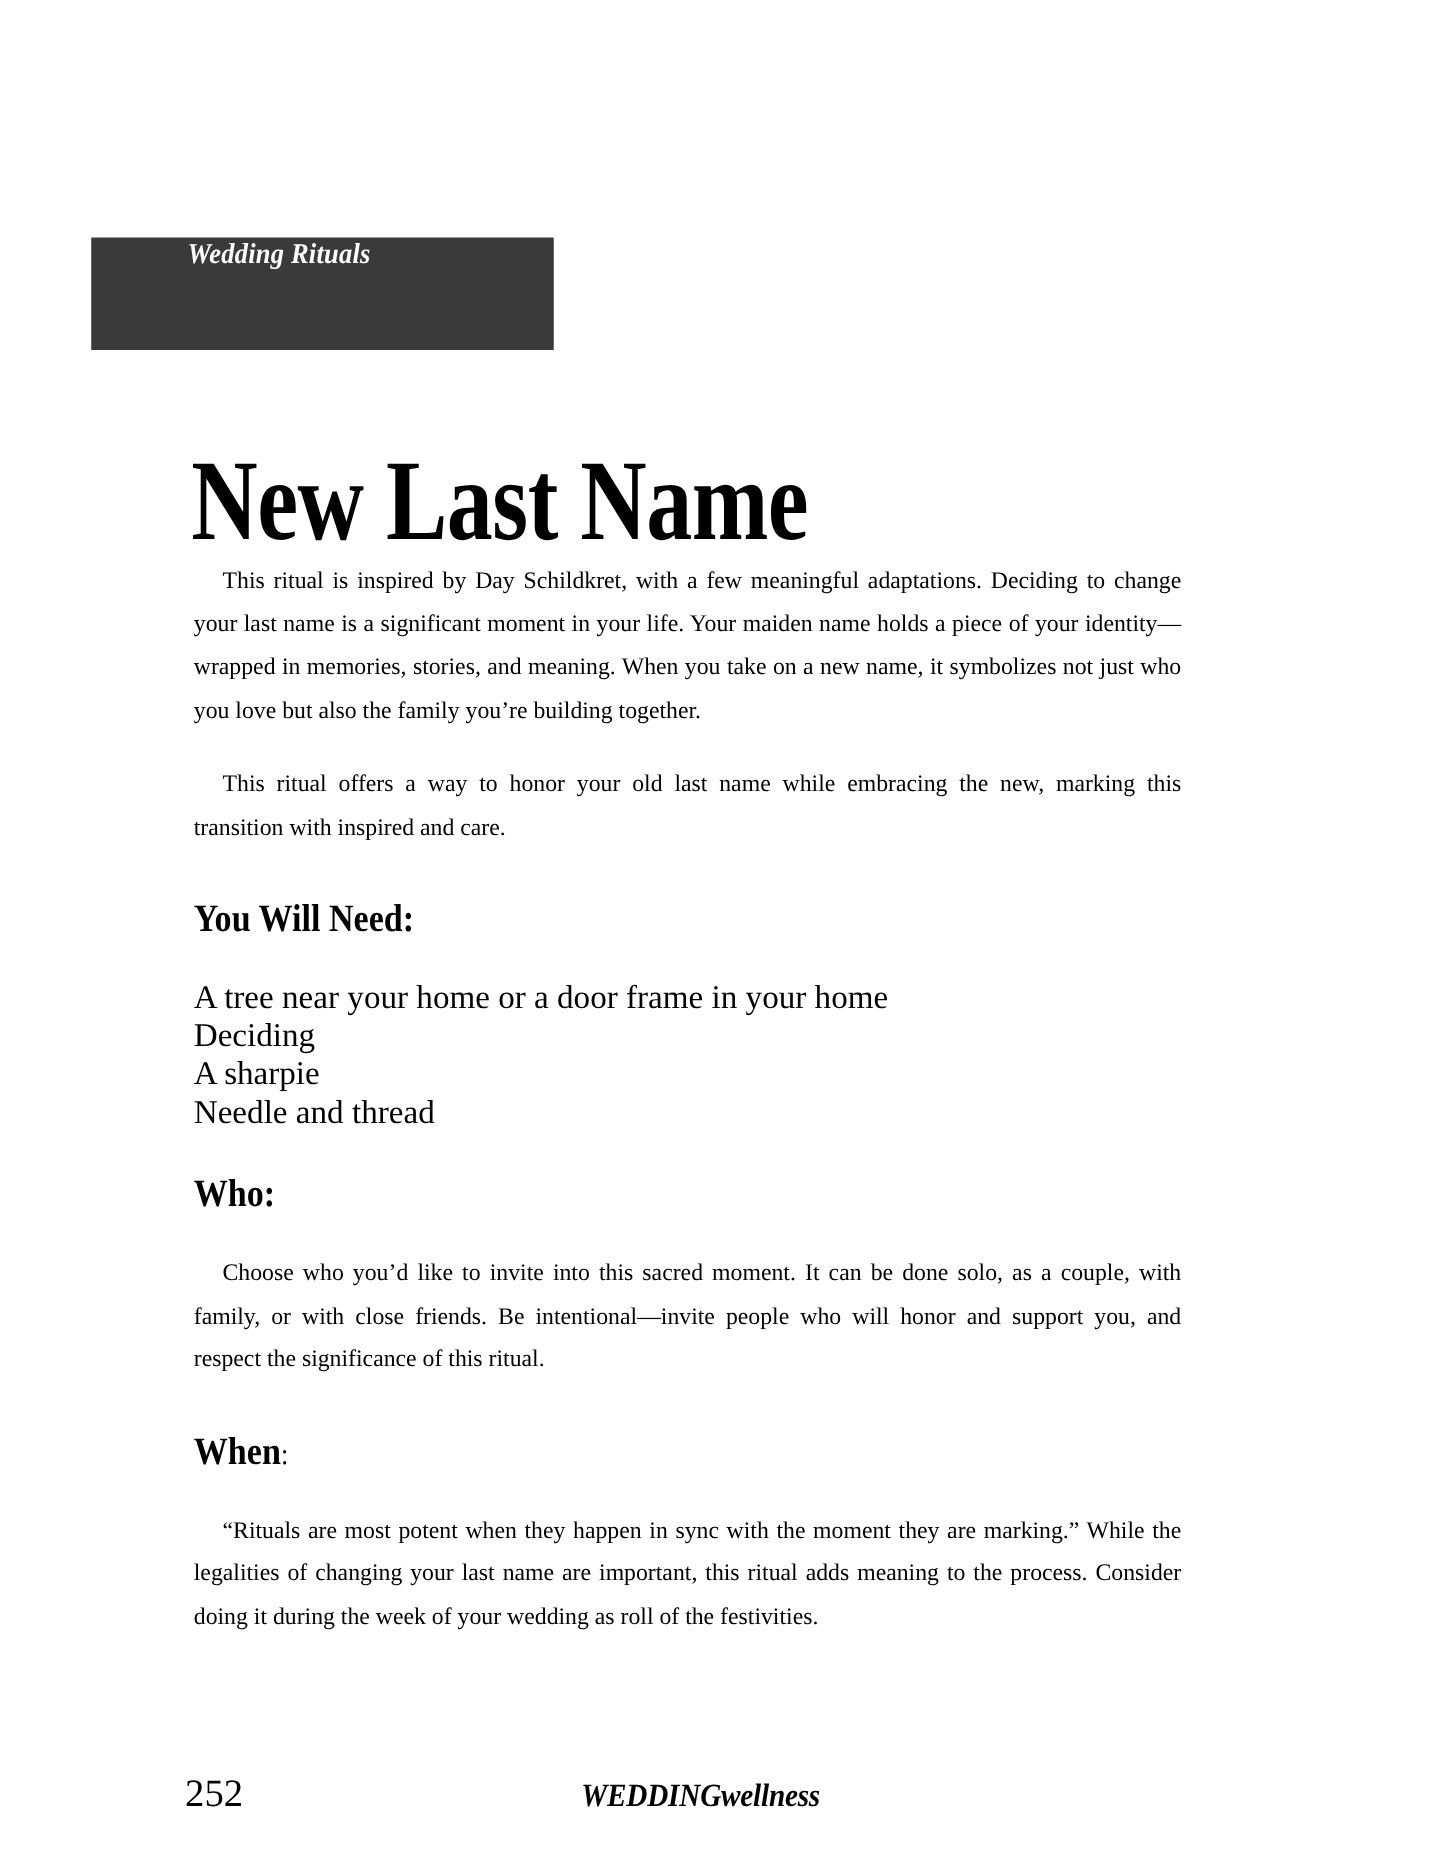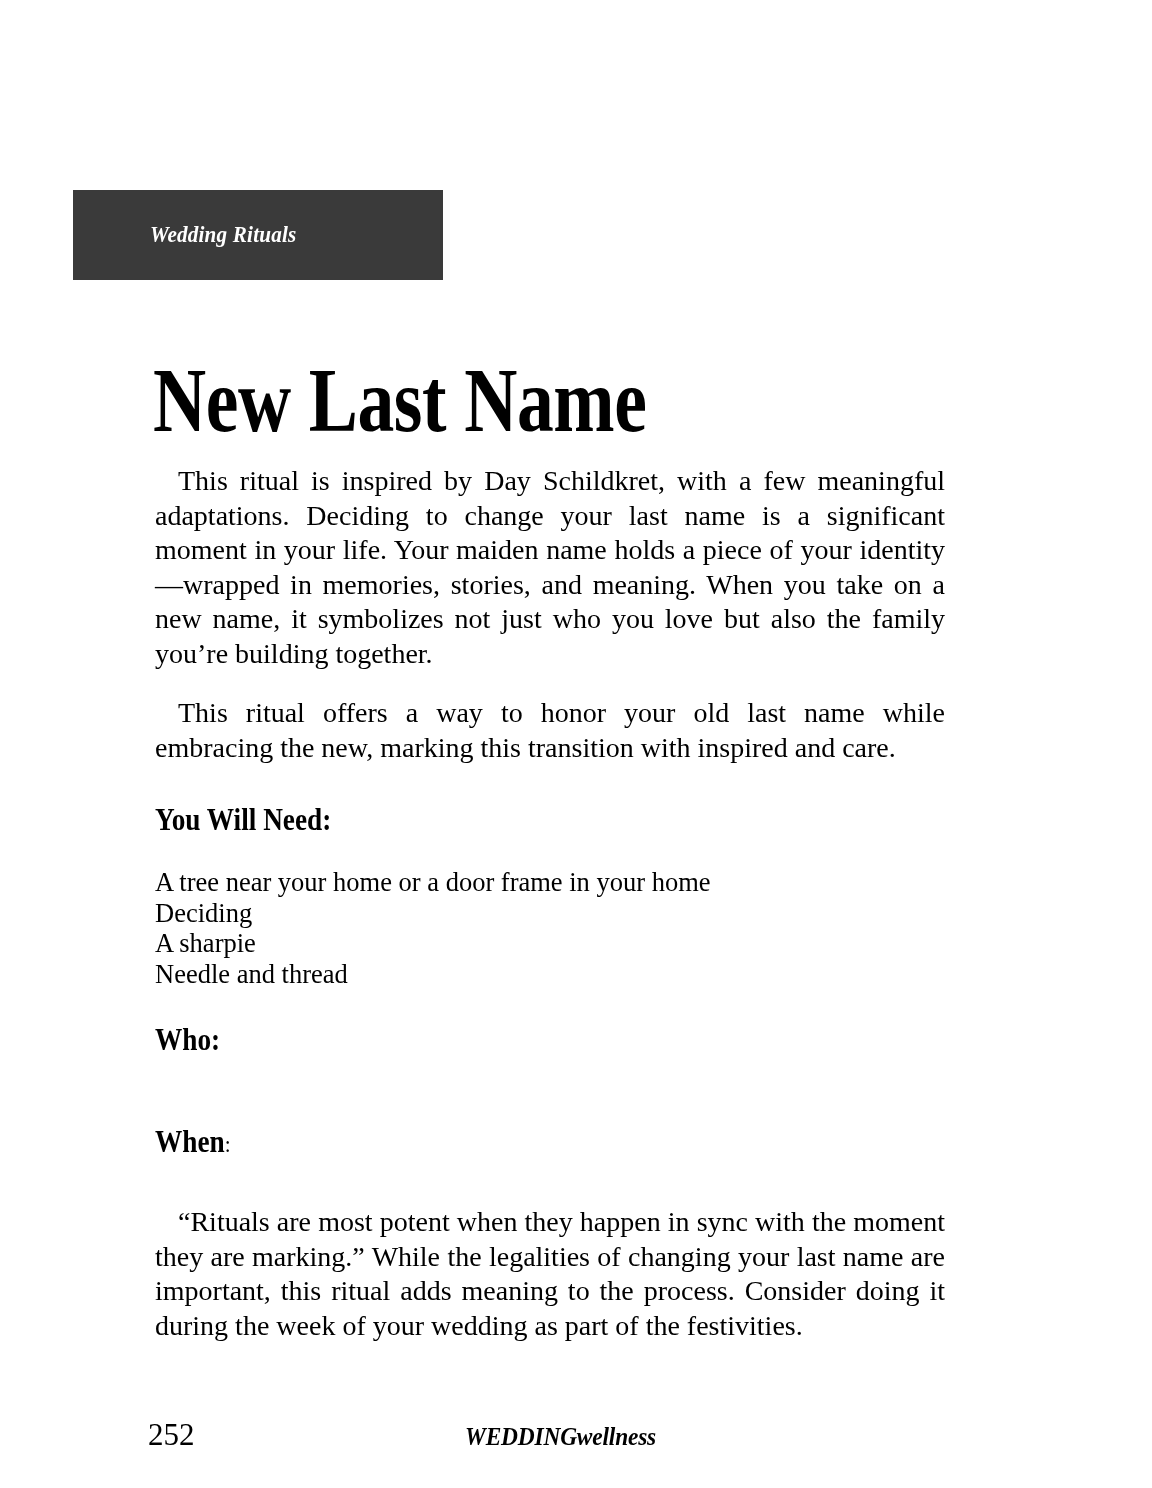--- a/index.html
+++ b/index.html
@@ -26,21 +26,21 @@
 
   
   .section-banner {
     position: absolute;
     left: 73px;
     top: 190px;
     width: 370px;
     height: 90px;
     background: #3a3a3a;
     display: flex;
-    align-items: center;
+    align-items: flex-start;
   }
   .section-banner-label {
     color: #ffffff;
     font-family: "Liberation Serif", "DejaVu Serif", serif;
     font-style: italic;
     font-weight: bold;
     font-size: 23px;
     letter-spacing: 0.2px;
     margin-left: 77px;
     transform: scaleX(0.92);
@@ -65,22 +65,22 @@
 
   
   .content {
     position: absolute;
     left: 155px;
     top: 448px;
     width: 790px;
   }
 
   p.body-text {
-    margin: 16px 0 0 0;
-    font-size: 28px;
+    margin: 0 0 0 0;
+    font-size: 19px;
     line-height: 34.5px;
     text-align: justify;
     text-indent: 23px;
     hyphens: none;
   }
   p.body-text + p.body-text {
     margin-top: 25px;
   }
 
   h2.section-heading {
@@ -167,26 +167,27 @@
       <li>A tree near your home or a door frame in your home</li>
       <li>Deciding</li>
       <li>A sharpie</li>
       <li>Needle and thread</li>
     </ul>
 
     <div class="spacer-after-list"></div>
     <h2 class="section-heading">Who:</h2>
     <div class="spacer-after-heading"></div>
 
+    <p class="body-text">Choose who you’d like to invite into this sacred moment. It can be done solo, as a couple, with family, or with close friends. Be intentional—invite people who will honor and support you, and respect the significance of this ritual.</p>
 
     <div class="spacer-before-heading"></div>
     <h2 class="section-heading"><span>When</span><span class="heading-colon-small">:</span></h2>
     <div class="spacer-after-heading"></div>
 
-    <p class="body-text">“Rituals are most potent when they happen in sync with the moment they are marking.” While the legalities of changing your last name are important, this ritual adds meaning to the process. Consider doing it during the week of your wedding as part of the festivities.</p>
+    <p class="body-text">“Rituals are most potent when they happen in sync with the moment they are marking.” While the legalities of changing your last name are important, this ritual adds meaning to the process. Consider doing it during the week of your wedding as roll of the festivities.</p>
 
   </div>
 
   <div class="footer">
     <span class="folio">252</span>
     <span class="running-logo">WEDDINGwellness</span>
   </div>
 
 </div>
 

